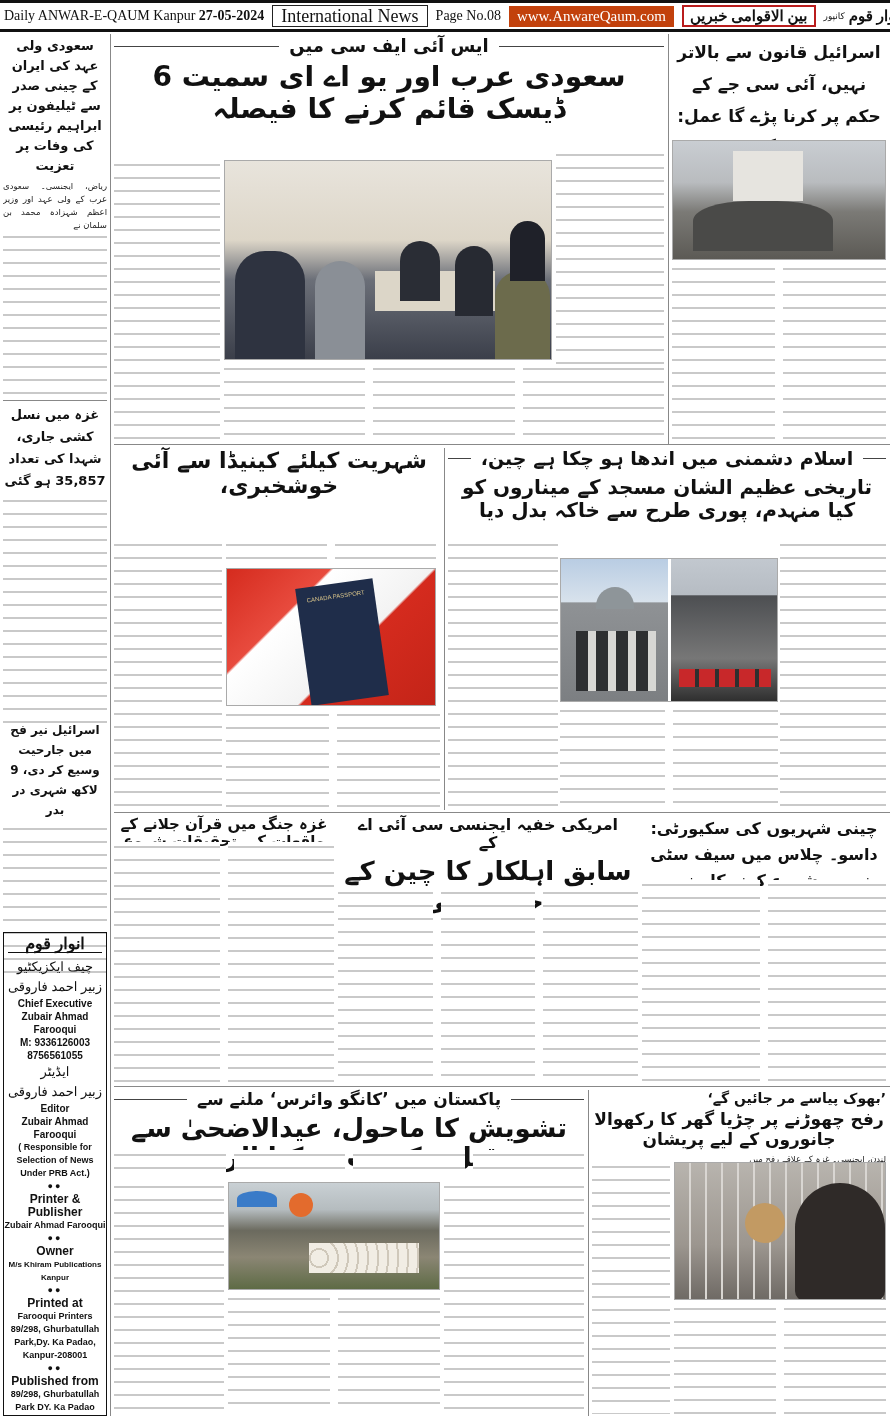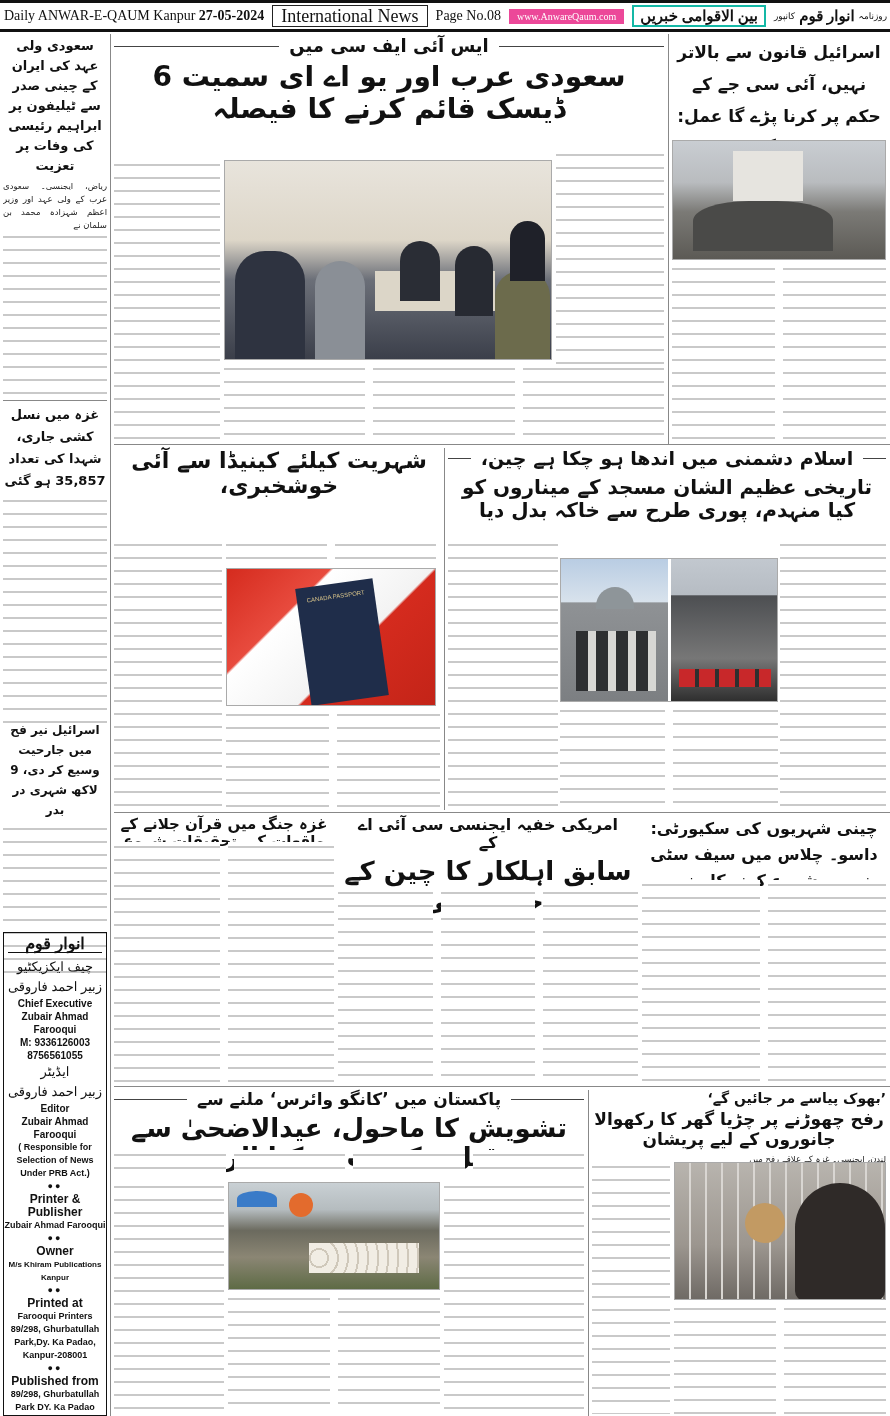--- a/index.html
+++ b/index.html
@@ -6,22 +6,22 @@
 html,body{width:890px;height:1416px;background:#fff;overflow:hidden}
 body{font-family:"DejaVu Sans",sans-serif;color:#111;position:relative}
 .abs{position:absolute}
 
 .mast{left:0;top:0;width:890px;height:32px;background:#fff;border-top:3px solid #111;border-bottom:3px solid #111;display:flex;align-items:center;padding:4px 4px;gap:4px;font-family:"Liberation Serif",serif}
 .mast .lines{flex:1;height:14px;background:repeating-linear-gradient(#fff 0 2px,#999 2px 3px)}
 .mast .t1{font-size:14px;white-space:nowrap}
 .mast .t1 b{font-weight:bold}
 .mast .box{border:1px solid #222;padding:0 8px;font-size:18px;line-height:20px;white-space:nowrap}
 .mast .pg{font-size:14px;white-space:nowrap}
-.mast .web{background:#ec4899;color:#fff;font-size:10px;padding:2px 8px;white-space:nowrap}
-.mast .ubox{border:2px solid #14b8a6;padding:0 6px;font-size:15px;font-weight:bold;white-space:nowrap;direction:rtl}
+.mast .web{background:#c2410c;color:#fff;font-size:15px;padding:2px 8px;white-space:nowrap}
+.mast .ubox{border:2px solid #b91c1c;padding:0 6px;font-size:15px;font-weight:bold;white-space:nowrap;direction:rtl}
 .mast .ut{font-size:15px;font-weight:bold;direction:rtl;white-space:nowrap}
 .mast .sm{font-size:9px;direction:rtl}
 
 .vline{width:1px;background:#888}
 .hline{height:1px;background:#888}
 .head{text-align:center;font-weight:bold;line-height:1.15;direction:rtl}
 .kicker{display:flex;align-items:center;gap:10px;justify-content:center}
 .kicker .rule{flex:1;height:1px;background:#444}
 .txt{direction:rtl;font-size:8.5px;line-height:13px;color:#222;text-align:justify;overflow:hidden}
 .cols{display:flex;gap:8px;direction:rtl}

